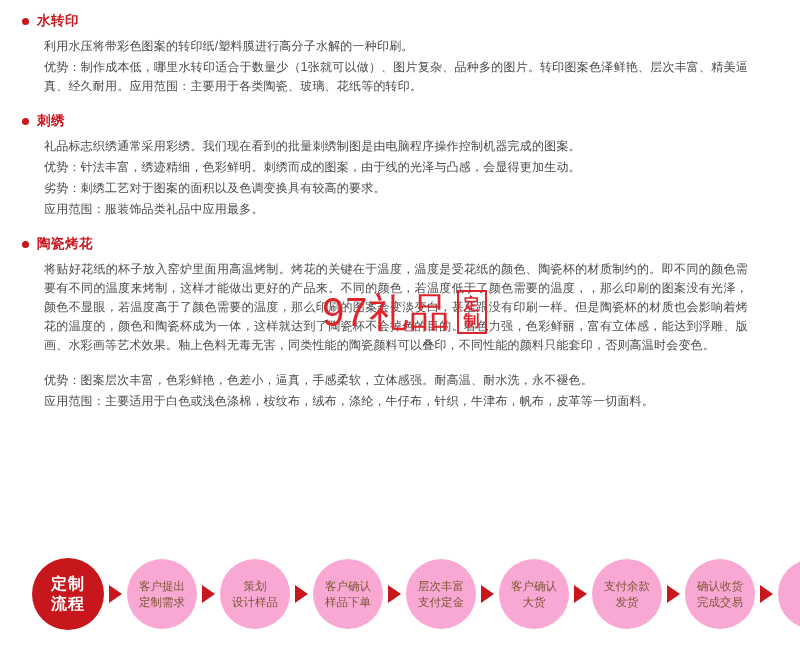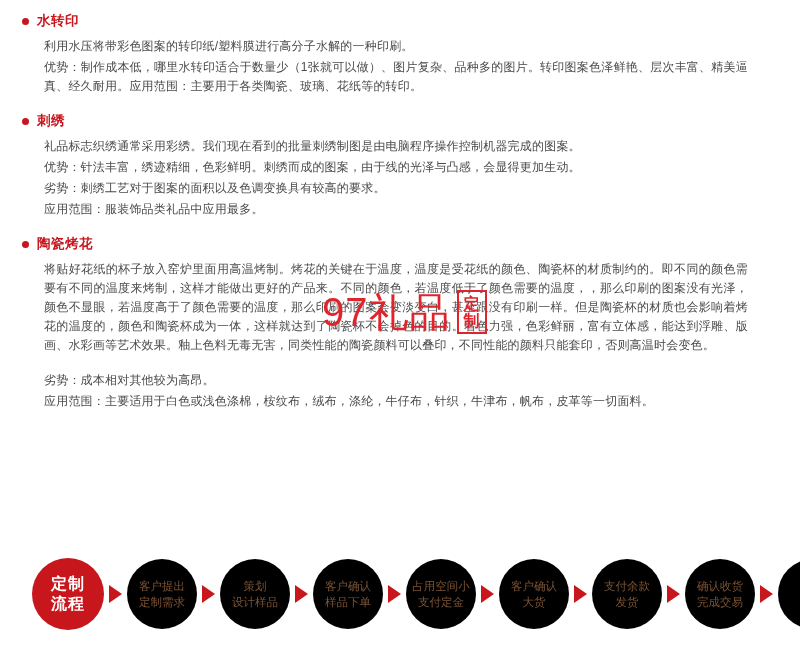--- a/index.html
+++ b/index.html
@@ -86,21 +86,21 @@
     border-top: 9px solid transparent;
     border-bottom: 9px solid transparent;
     border-left: 13px solid #c8161d;
     margin: 0 5px;
     flex: 0 0 auto;
   }
   .flow-step {
     width: 70px;
     height: 70px;
     border-radius: 50%;
-    background: #000000;
+    background: #f9a8d4;
     color: #7d5434;
     display: flex;
     flex-direction: column;
     align-items: center;
     justify-content: center;
     font-size: 11.5px;
     line-height: 16px;
     flex: 0 0 auto;
     text-align: right;
   }
@@ -165,21 +165,21 @@
       <span class="bullet"></span>
       <span class="sec-title">陶瓷烤花</span>
     </div>
     <div class="sec-body">
       <p class="para">将贴好花纸的杯子放入窑炉里面用高温烤制。烤花的关键在于温度，温度是受花纸的颜色、陶瓷杯的材质制约的。即不同的颜色需要有不同的温度来烤制，这样才能做出更好的产品来。不同的颜色，若温度低于了颜色需要的温度，，那么印刷的图案没有光泽，颜色不显眼，若温度高于了颜色需要的温度，那么印刷的图案会变淡变白，甚至跟没有印刷一样。但是陶瓷杯的材质也会影响着烤花的温度的，颜色和陶瓷杯成为一体，这样就达到了陶瓷杯不会掉色的目的。着色力强，色彩鲜丽，富有立体感，能达到浮雕、版画、水彩画等艺术效果。釉上色料无毒无害，同类性能的陶瓷颜料可以叠印，不同性能的颜料只能套印，否则高温时会变色。</p>
     </div>
   </div>
 
   <div class="section">
     <div class="sec-body">
-      <p class="para">劣势：成本相对其他较为高昂。</p>
+      <p class="para">优势：图案层次丰富，色彩鲜艳，色差小，逼真，手感柔软，立体感强。耐高温、耐水洗，永不褪色。</p>
       <p class="para">应用范围：主要适用于白色或浅色涤棉，桉纹布，绒布，涤纶，牛仔布，针织，牛津布，帆布，皮革等一切面料。</p>
     </div>
   </div>
 
 
   <div class="watermark">
     <span class="wm-text">97礼品</span>
     <span class="wm-box">
       <span>定</span><br>
       <span>制</span>
@@ -205,21 +205,21 @@
     </div>
 
     <span class="arrow"></span>
     <div class="flow-step">
       <span>客户确认</span>
       <span>样品下单</span>
     </div>
 
     <span class="arrow"></span>
     <div class="flow-step">
-      <span>占用空间小</span>
+      <span>层次丰富</span>
       <span>支付定金</span>
     </div>
 
     <span class="arrow"></span>
     <div class="flow-step">
       <span>客户确认</span>
       <span>大货</span>
     </div>
 
     <span class="arrow"></span>

